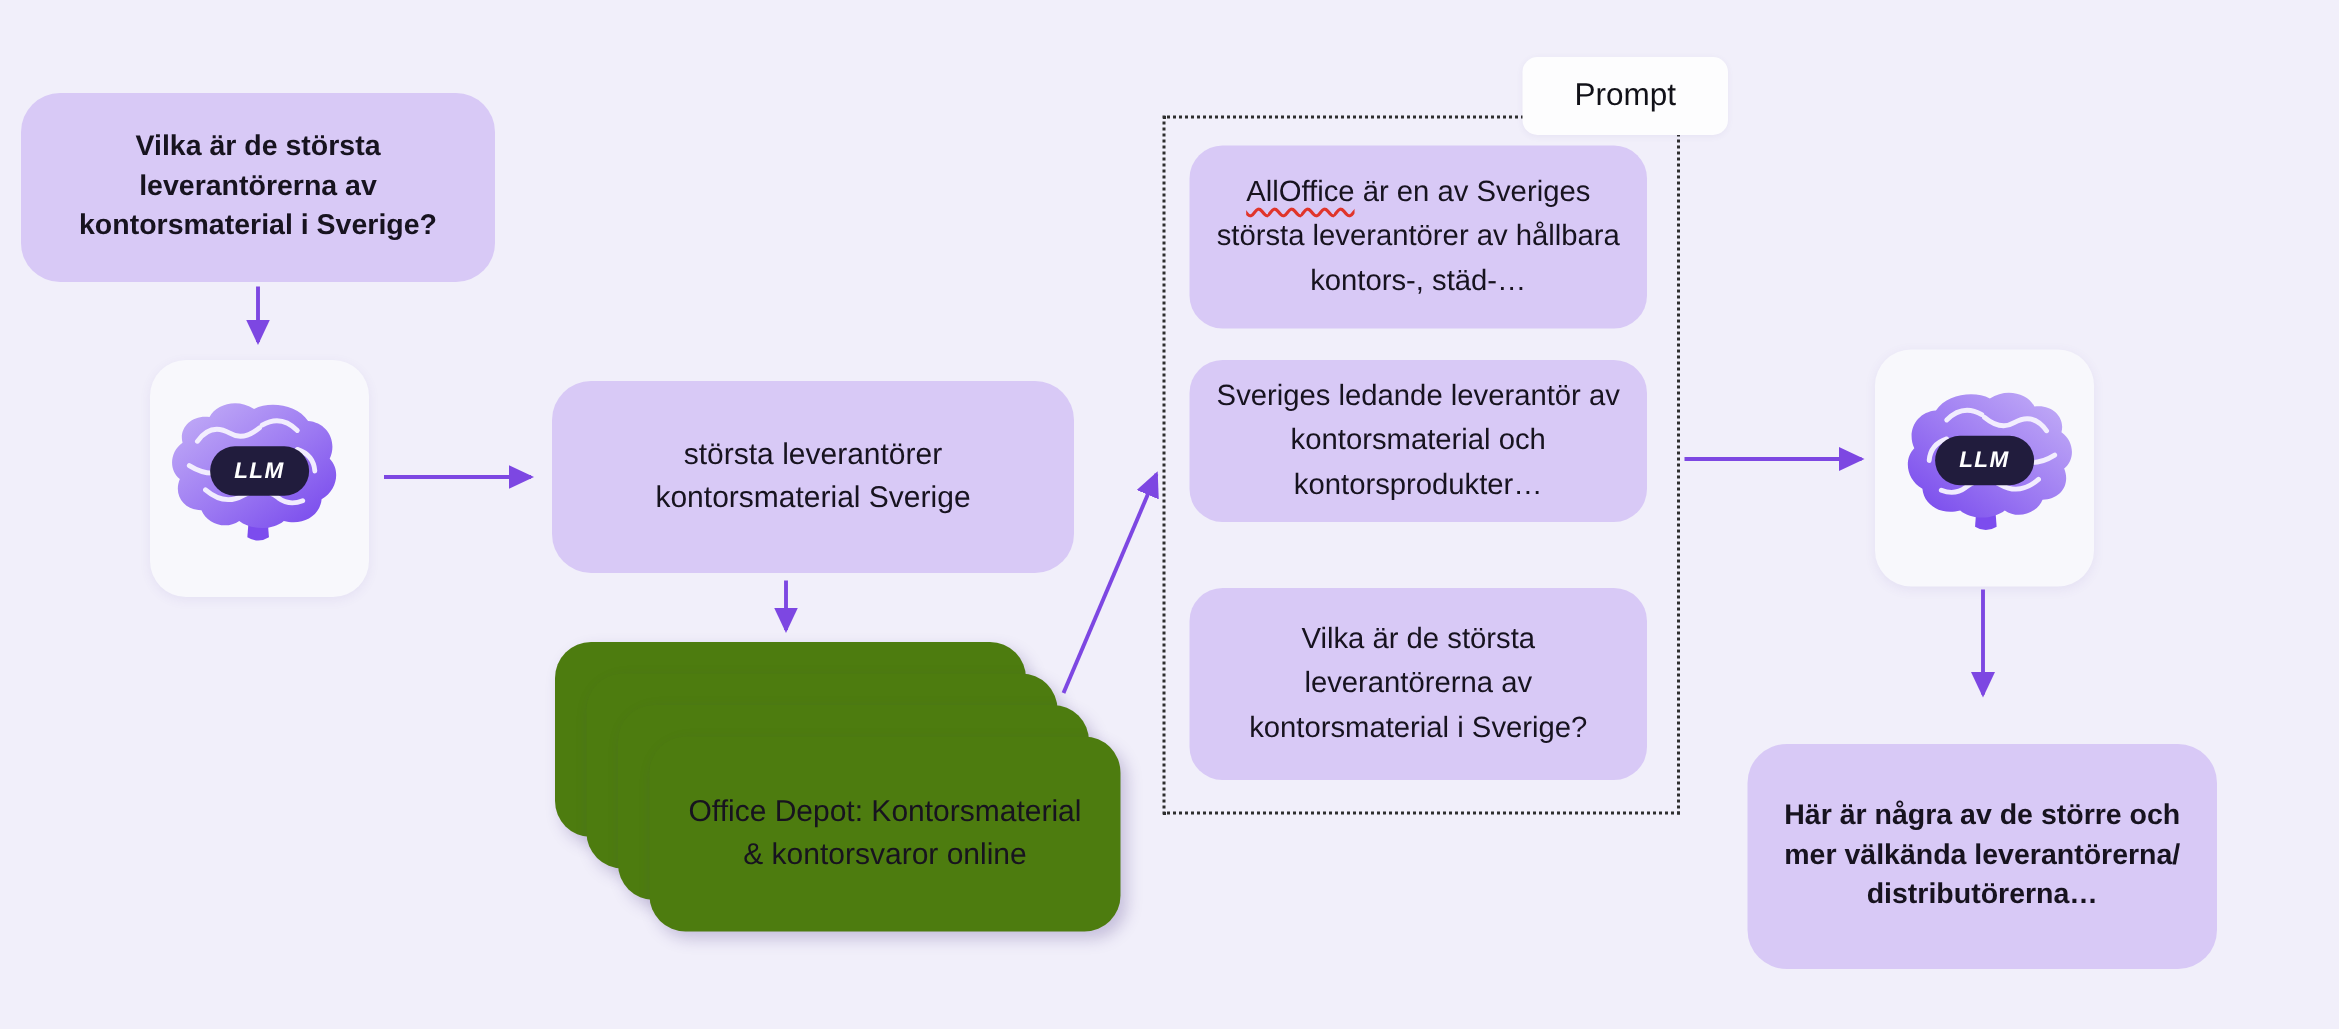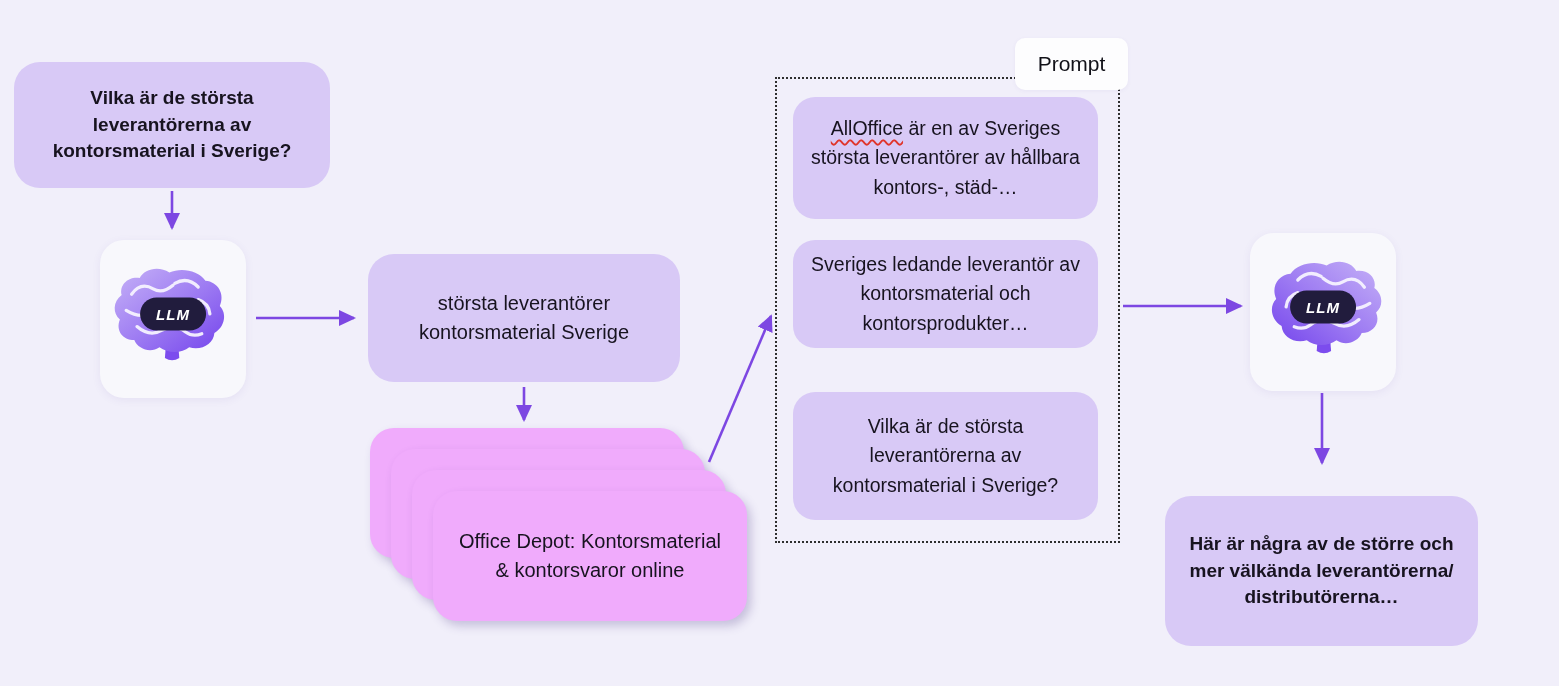--- a/index.html
+++ b/index.html
@@ -23,21 +23,21 @@
     justify-content: center;
     text-align: center;
     padding: 14px 20px;
     font-size: 20px;
     line-height: 1.45;
     color: #17131f;
   }
   .node.bold { font-weight: 700; font-size: 19px; line-height: 1.4; }
 
   #question-box { left: 14px;  top: 62px;  width: 316px; height: 126px; }
-  #query-box    { left: 368px; top: 254px; width: 312px; height: 128px; }
+  #query-box    { left: 368px; top: 254px; width: 348px; height: 128px; }
   #answer-box   { left: 1165px; top: 496px; width: 313px; height: 150px; padding: 10px 16px; }
 
   
   .llm-card {
     position: absolute;
     width: 146px; height: 158px;
     background: #f8f8fc;
     border-radius: 24px;
     box-shadow: 0 2px 8px rgba(90, 70, 160, 0.08);
     font-style: italic;
@@ -57,21 +57,21 @@
     letter-spacing: 1px;
     padding: 8px 16px;
     border-radius: 17px;
     z-index: 2;
   }
 
   
   .stack-card {
     position: absolute;
     width: 314px; height: 130px;
-    background: #f0abfc;
+    background: #4d7c0f;
     border-radius: 24px;
     box-shadow: 4px 5px 10px rgba(70, 50, 130, 0.25);
   }
   #stack-card-1 { left: 370px; top: 428px; }
   #stack-card-2 { left: 391px; top: 449px; }
   #stack-card-3 { left: 412px; top: 470px; }
   #stack-card-4 {
     left: 433px; top: 491px;
     display: flex; align-items: center; justify-content: center;
     text-align: center; padding: 12px 22px;
@@ -82,21 +82,21 @@
   #prompt-panel {
     position: absolute;
     left: 775px; top: 77px;
     width: 345px; height: 466px;
     border: 2px dotted #2e2e2e;
     background: transparent;
   }
   #prompt-label {
     position: absolute;
     left: 1015px; top: 38px;
-    width: 113px; height: 52px;
+    width: 137px; height: 52px;
     background: #fdfdfe;
     border-radius: 10px;
     display: flex; align-items: center; justify-content: center;
     font-size: 21px;
     color: #111118;
     z-index: 3;
     box-shadow: 0 1px 4px rgba(90, 70, 160, 0.06);
   }
   .chunk {
     position: absolute;

